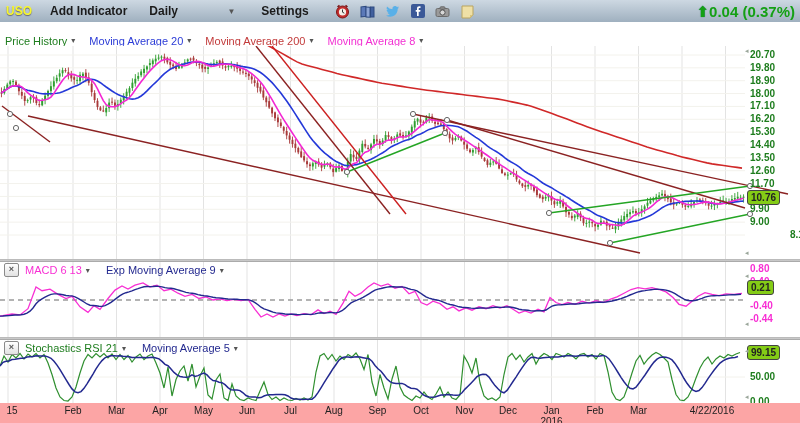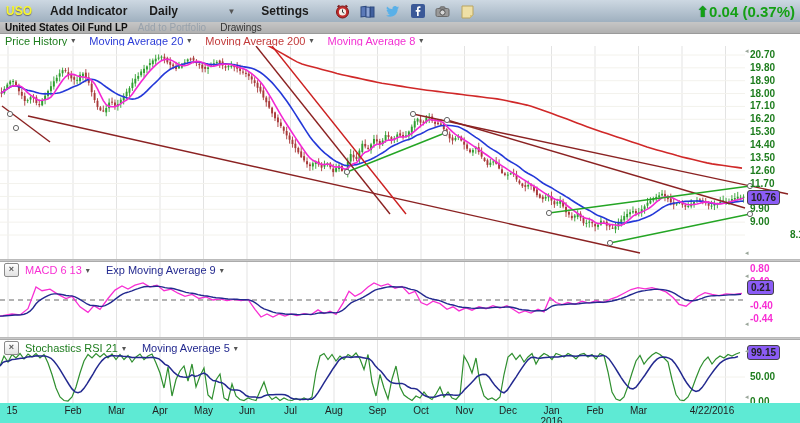--- a/index.html
+++ b/index.html
@@ -30,26 +30,26 @@
     font-size:11px;display:flex;align-items:center;padding:0 5px;box-sizing:border-box;gap:4px;}
   .ind{display:inline-flex;align-items:center;margin-right:10px;cursor:pointer;font-weight:500;}
   
   .panel{position:absolute;left:0;width:800px;background:#fff;}
   .sep{position:absolute;left:0;width:800px;height:3px;
        background:linear-gradient(#d6d6d6,#9c9c9c);border-top:1px solid #bbb;box-sizing:border-box;}
   svg{display:block;}
   .axis{position:absolute;left:745px;width:55px;pointer-events:none;}
   .axis span.lbl{position:absolute;left:5px;font-size:10px;font-weight:bold;}
   .axis .arrow{position:absolute;left:0px;font-size:7px;color:#9aa69a;}
-  .valbox{position:absolute;left:2px;background:#8b5cf6;border:1px solid #444;border-radius:3px;
+  .valbox{position:absolute;left:2px;background:#84cc16;border:1px solid #444;border-radius:3px;
           padding:0 3px;font-size:10px;font-weight:bold;color:#222;line-height:13px;}
   .phead{position:absolute;font-size:11px;display:flex;align-items:center;gap:6px;padding-left:4px;}
   .xbtn{width:13px;height:12px;border:1px solid #8a8a8a;border-radius:2px;background:linear-gradient(#fff,#e2e2e2);
         color:#555;font-size:9px;line-height:11px;text-align:center;cursor:pointer;font-weight:bold;}
-  .timeaxis{position:absolute;left:0;top:403px;width:800px;height:20px;background:#5eead4;font-size:10px;color:#222;}
+  .timeaxis{position:absolute;left:0;top:403px;width:800px;height:20px;background:#fca5a5;font-size:10px;color:#222;}
   .timeaxis span{position:absolute;white-space:pre;text-align:center;}
 </style>
 </head>
 <body>
 
 <div class="app">
 
   <div class="toolbar">
     <span class="sym">USO</span>
     <span class="tb-item">Add Indicator</span>
@@ -95,25 +95,20 @@
       <span>
         <svg width="15" height="15">
             <path d="M2 2h11v9l-3 3H2z" fill="#efe0a6" stroke="#b9a45f"></path>
             <path d="M13 11l-3 3v-3z" fill="#d9c57e"></path>
           </svg>
       </span>
     </span>
     <span class="change"><span class="up">⬆</span><span>0.04 (0.37%)</span></span>
   </div>
 
-  <div class="subheader">
-    <span class="fund">United States Oil Fund LP</span>
-    <span class="addpf">Add to Portfolio</span>
-    <span class="drawings">Drawings</span>
-  </div>
 
   <div class="indbar">
     <span class="ind" style="color:#1e7d1e">
         <span>Price History</span>
         <span class="caret">▾</span>
       </span>
     <span class="ind" style="color:#2b3bd6">
         <span>Moving Average 20</span>
         <span class="caret">▾</span>
       </span>

